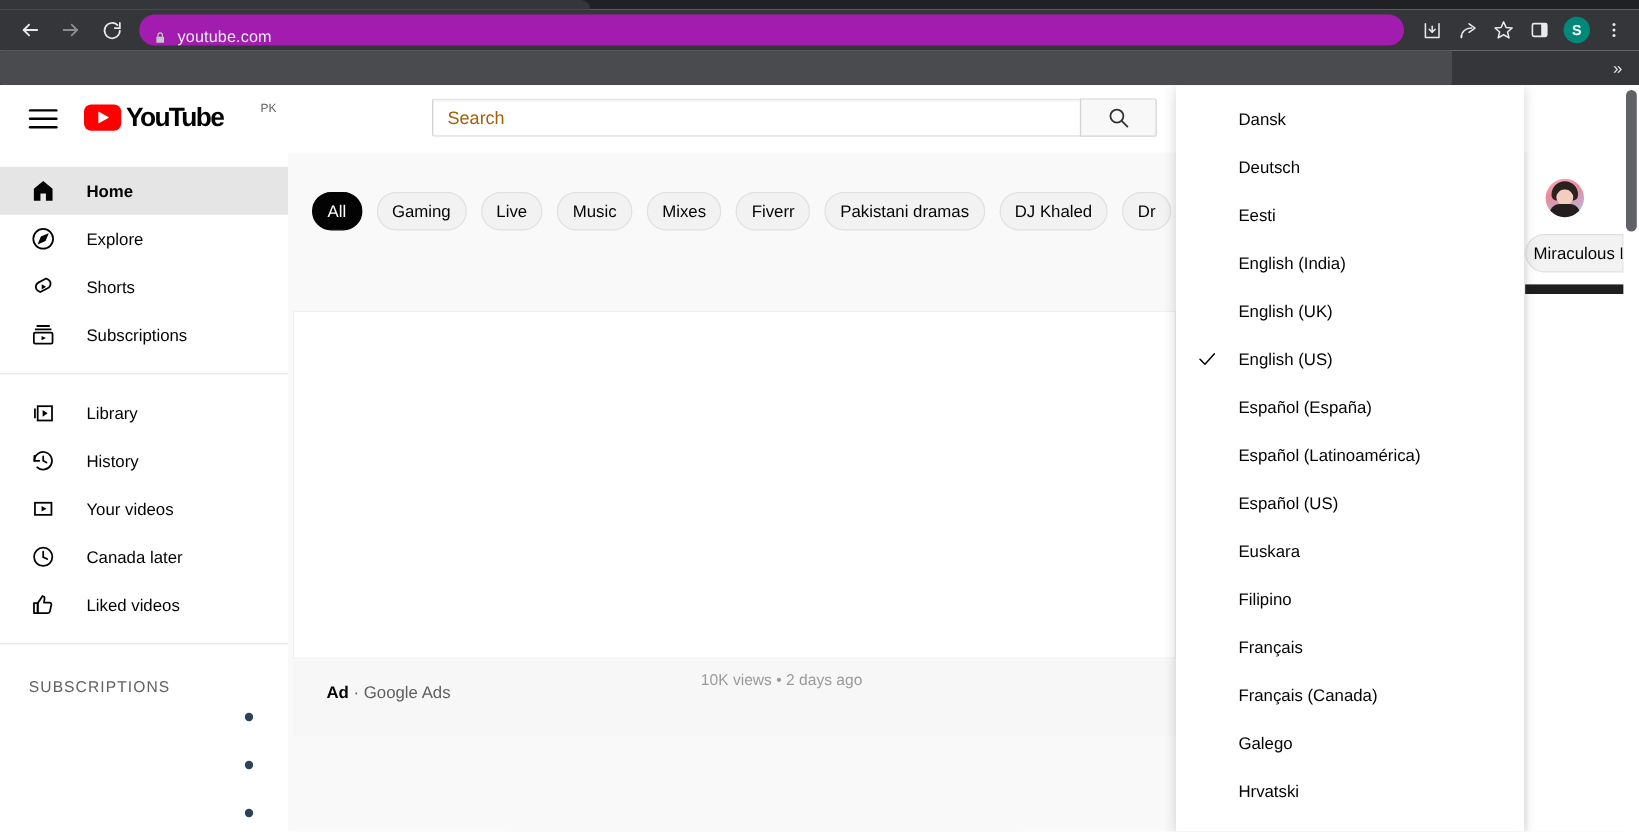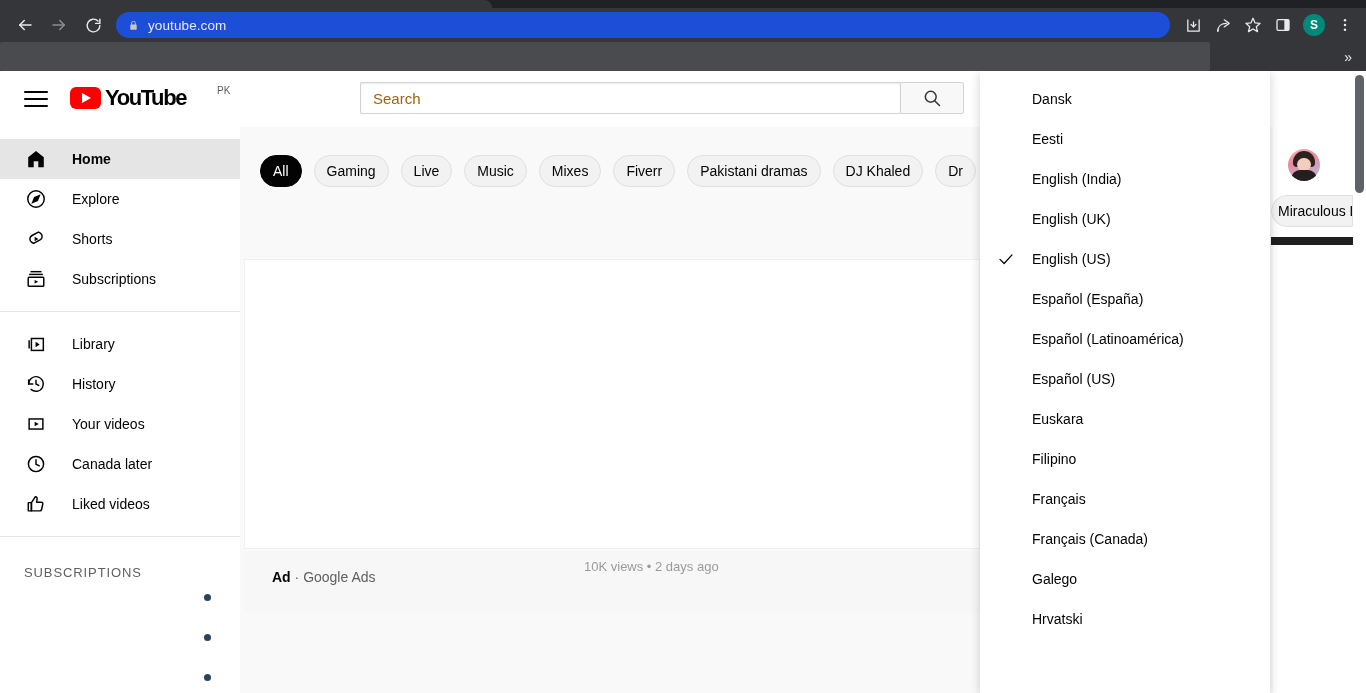--- a/index.html
+++ b/index.html
@@ -29,22 +29,22 @@
   }
   .nav-btn {
     width:34px; height:34px; display:flex; align-items:center; justify-content:center;
     color:#e8eaed; flex:0 0 auto;
   }
   .nav-btn.disabled { color:#8a8d91; }
   .nav-btn:first-child { margin-left:8px; }
 
   .omnibox {
     flex:1 1 auto; height:26px; margin:0 8px 0 6px;
-    background:#1d4ed8; border-radius:13px;
-    display:flex; align-items:center; padding:0 12px;
+    background:#a21caf; border-radius:13px;
+    display:flex; align-items:flex-end; padding:0 12px;
     color:#e8eaed; font-size:13px;
   }
   .omnibox .lock { margin-right:9px; display:flex; align-items:center; color:#c4c7c5; }
   .omnibox .url { font-size:13.5px; color:#e8eaed; letter-spacing:.1px; }
 
   .tb-actions { display:flex; align-items:center; flex:0 0 auto; padding-right:6px; }
   .tb-icon {
     width:30px; height:30px; display:flex; align-items:center; justify-content:center;
     color:#e8eaed;
   }
@@ -158,21 +158,21 @@
     background:#2b4257;
   }
 
   
   .yt-content {
     position:absolute; left:240px; top:56px; width:1113px; height:566px;
     background:#f9f9f9;
   }
   .chips-row {
     position:absolute; left:0; top:28px; height:42px; width:1113px;
-    display:flex; align-items:flex-start; gap:12px; padding-left:20px;
+    display:flex; align-items:center; gap:12px; padding-left:20px;
     background:#f9f9f9; overflow:hidden;
   }
   .chip {
     height:32px; border-radius:16px; border:1px solid #e0e0e0;
     background:#f2f2f2; color:#030303; font-size:14px;
     display:flex; align-items:center; padding:0 12px; white-space:nowrap; flex:0 0 auto;
   }
   .chip.active { background:#030303; color:#ffffff; border-color:#030303; }
 
   .feed {
@@ -489,20 +489,23 @@
     <div class="right-rail">
       <div class="rail-chip">Miraculous L</div>
       <div class="rail-strip"></div>
     </div>
 
     <div class="lang-menu">
       <div class="lang-item">
           <span>Dansk</span>
         </div>
       <div class="lang-item">
+          <span>Deutsch</span>
+        </div>
+      <div class="lang-item">
           <span>Eesti</span>
         </div>
       <div class="lang-item">
           <span>English (India)</span>
         </div>
       <div class="lang-item">
           <span>English (UK)</span>
         </div>
       <div class="lang-item">
         <span class="check">

